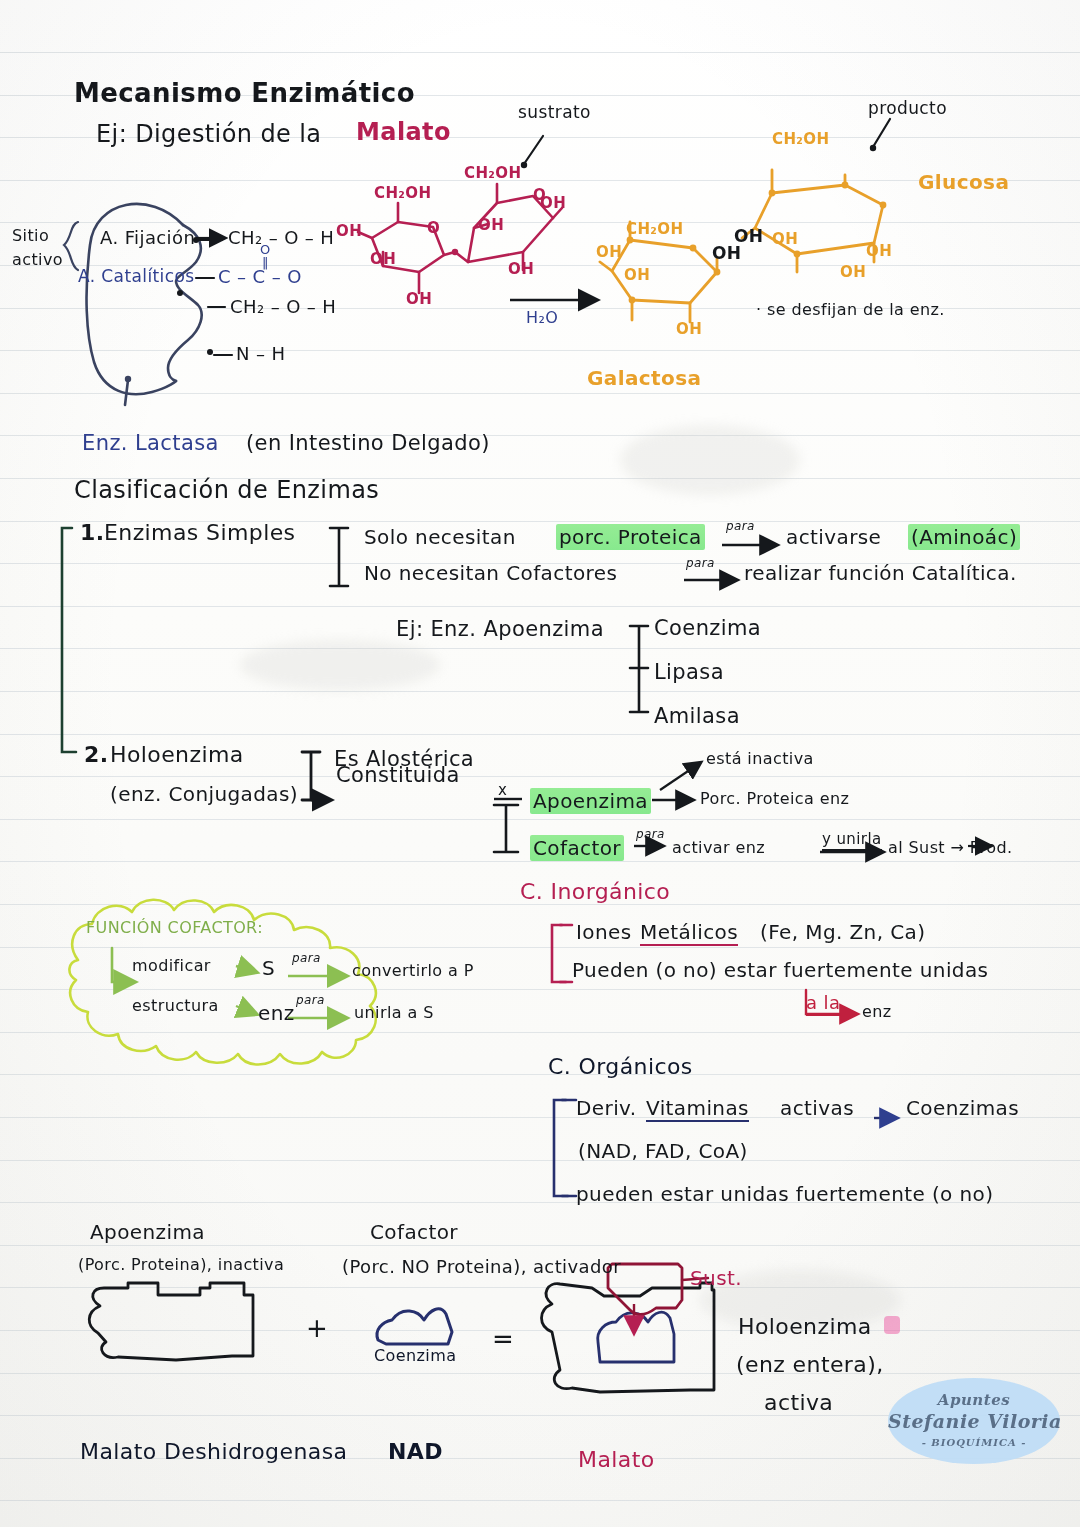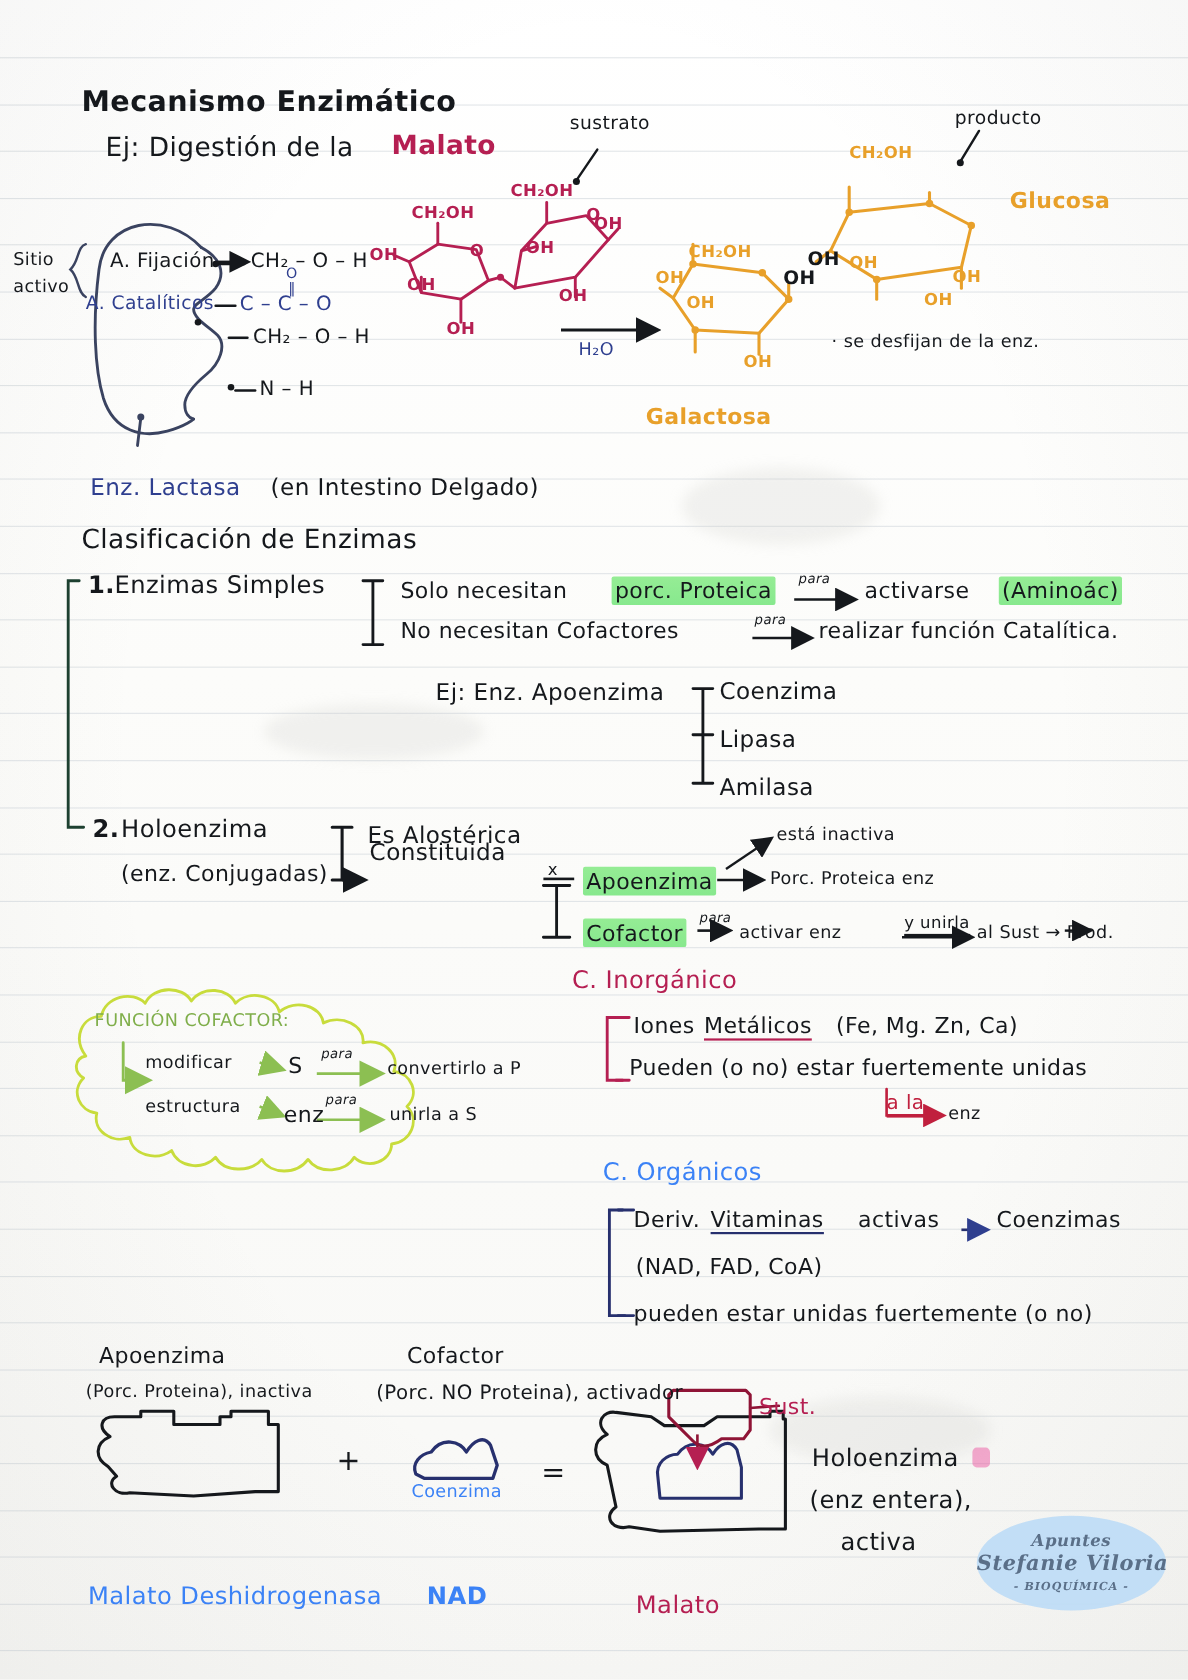--- a/index.html
+++ b/index.html
@@ -29,21 +29,21 @@
   .hw{
     position:absolute;
     font-family:"DejaVu Sans", sans-serif;
     color:#15181c;
     white-space:nowrap;
     letter-spacing:.4px;
     line-height:1.05;
   }
   .ink-black{color:#15181c;}
   .ink-blue{color:#2f3f8f;}
-  .ink-navy{color:#3b82f6;}
+  .ink-navy{color:#0f172a;}
   .ink-crim{color:#b51f52;}
   .ink-red{color:#c0203e;}
   .ink-orange{color:#e8a02a;}
   .ink-green{color:#7fae4a;}
 
   .s13{font-size:13px}.s15{font-size:15px}
   .s16{font-size:16px}.s17{font-size:17px}.s18{font-size:18px}
   .s19{font-size:16px}.s20{font-size:20px}.s21{font-size:21px}
   .s22{font-size:22px}.s24{font-size:24px}.s26{font-size:26px}
   .bold{font-weight:700}

